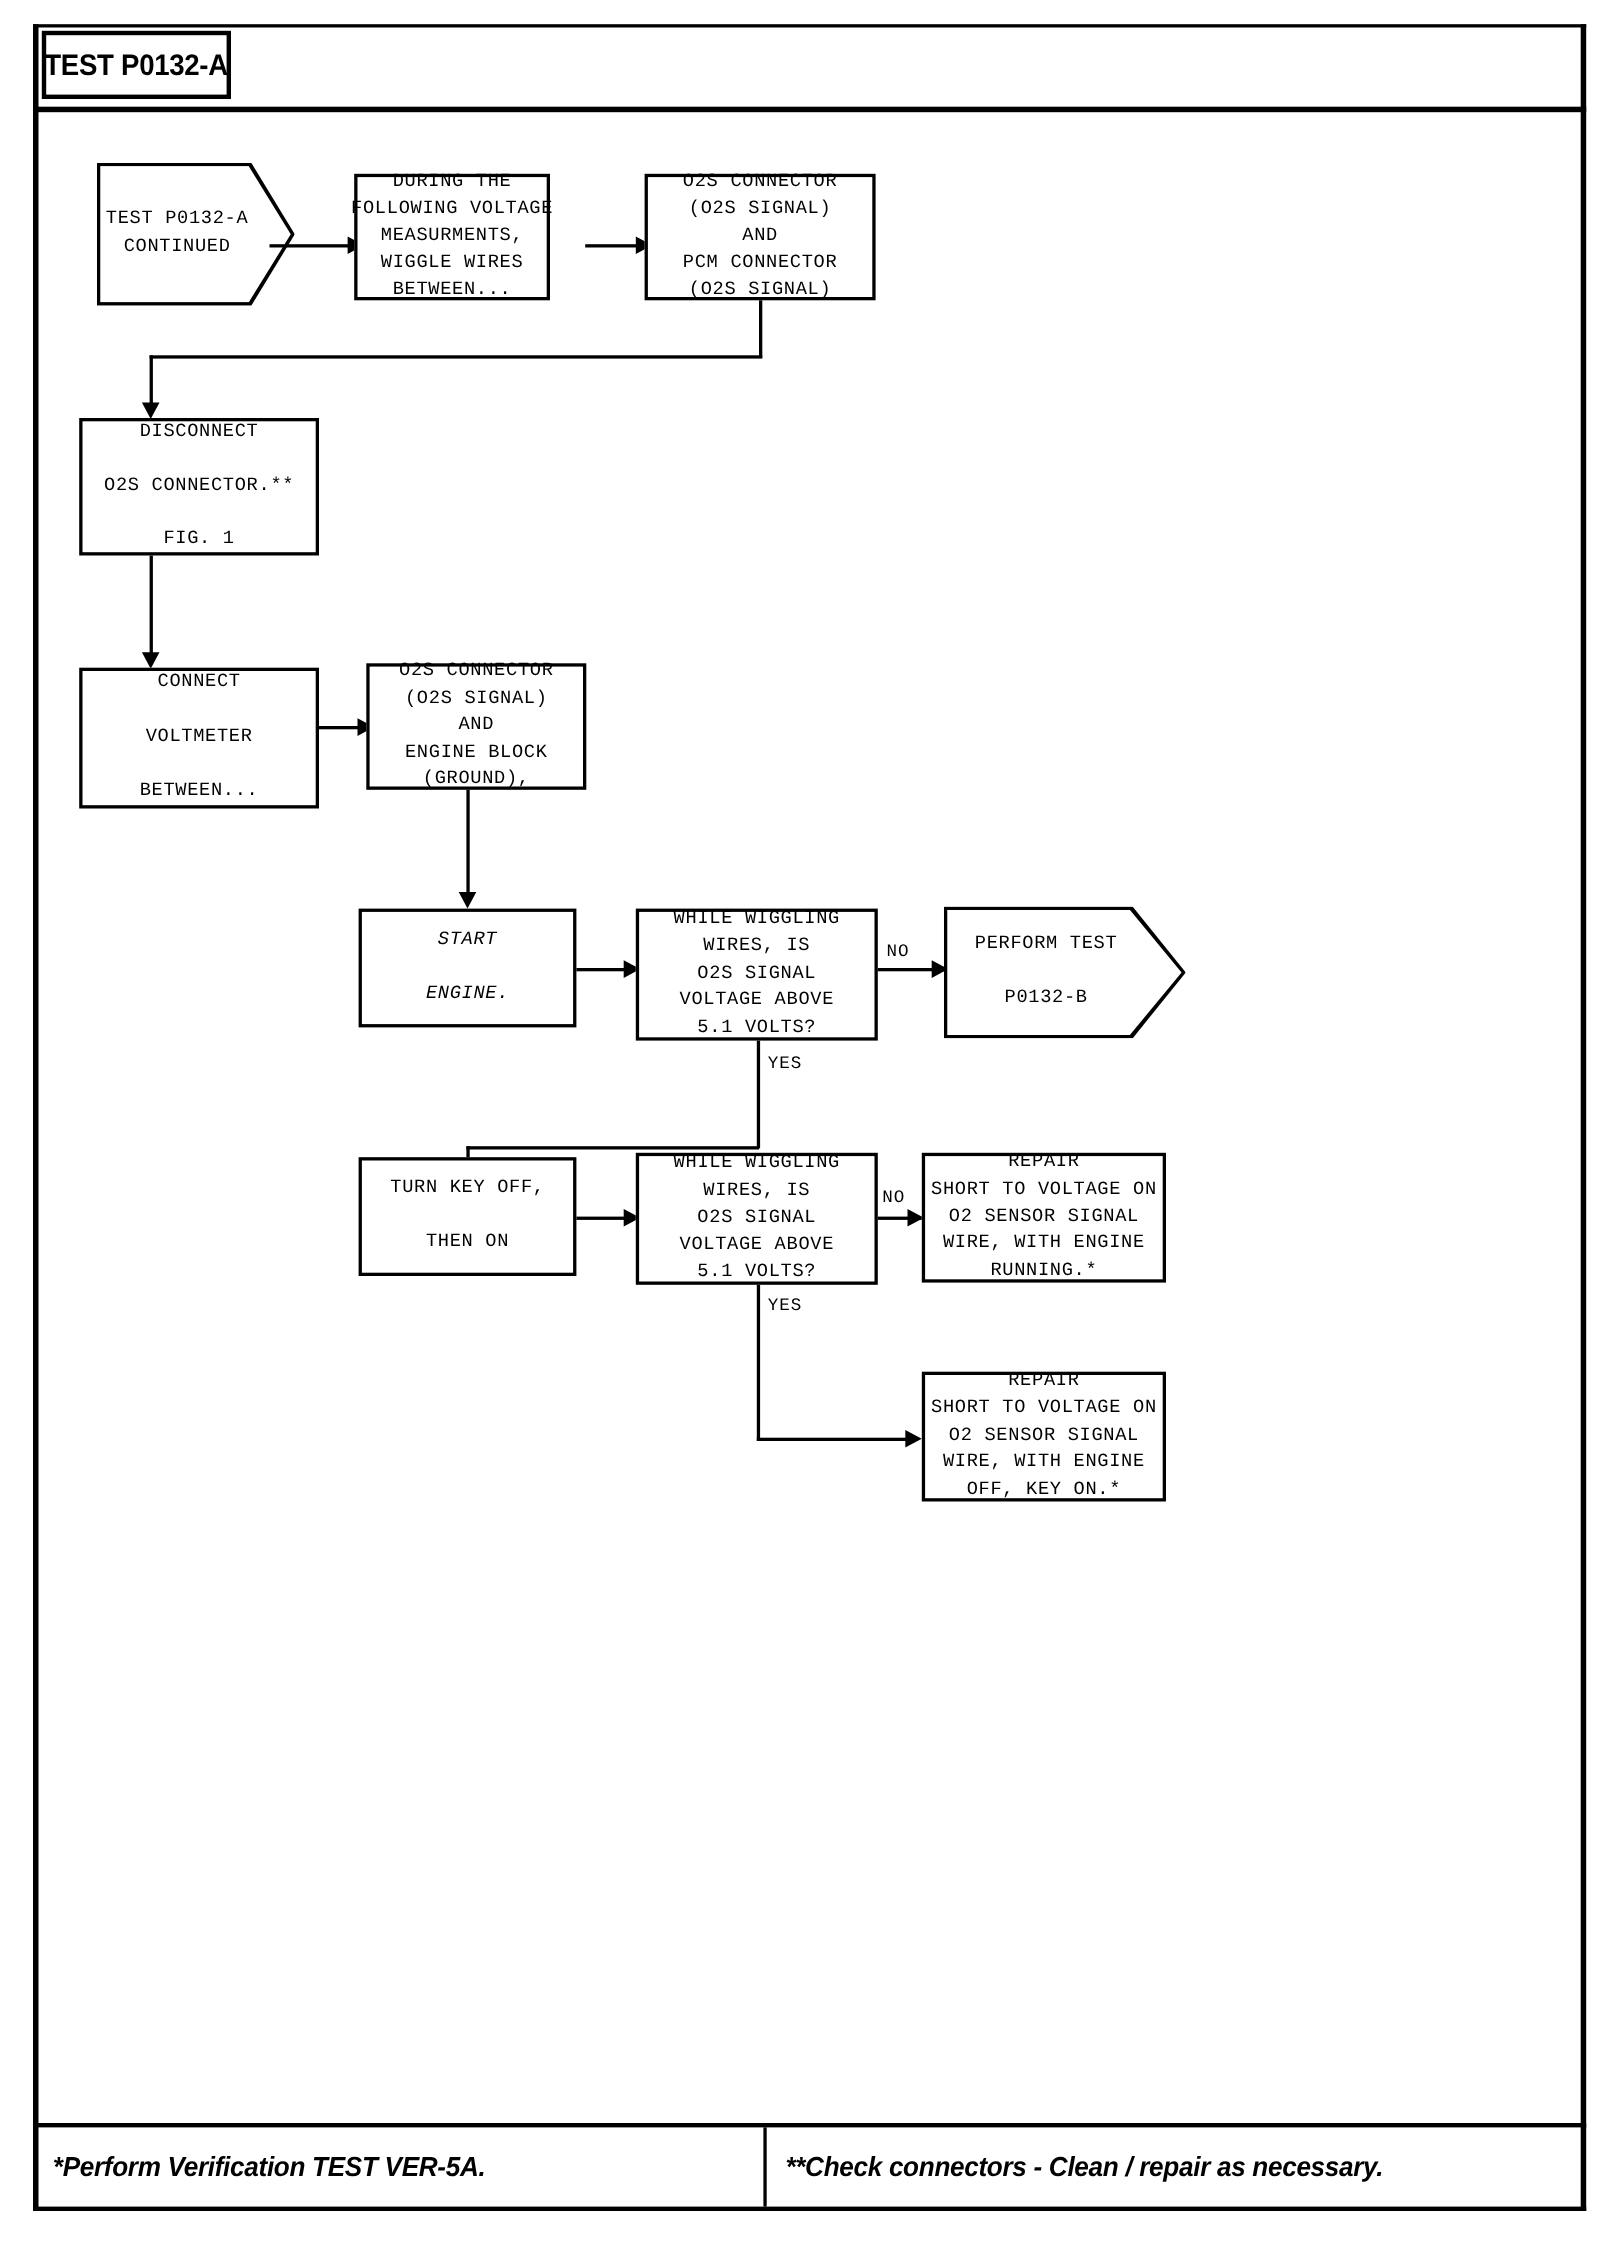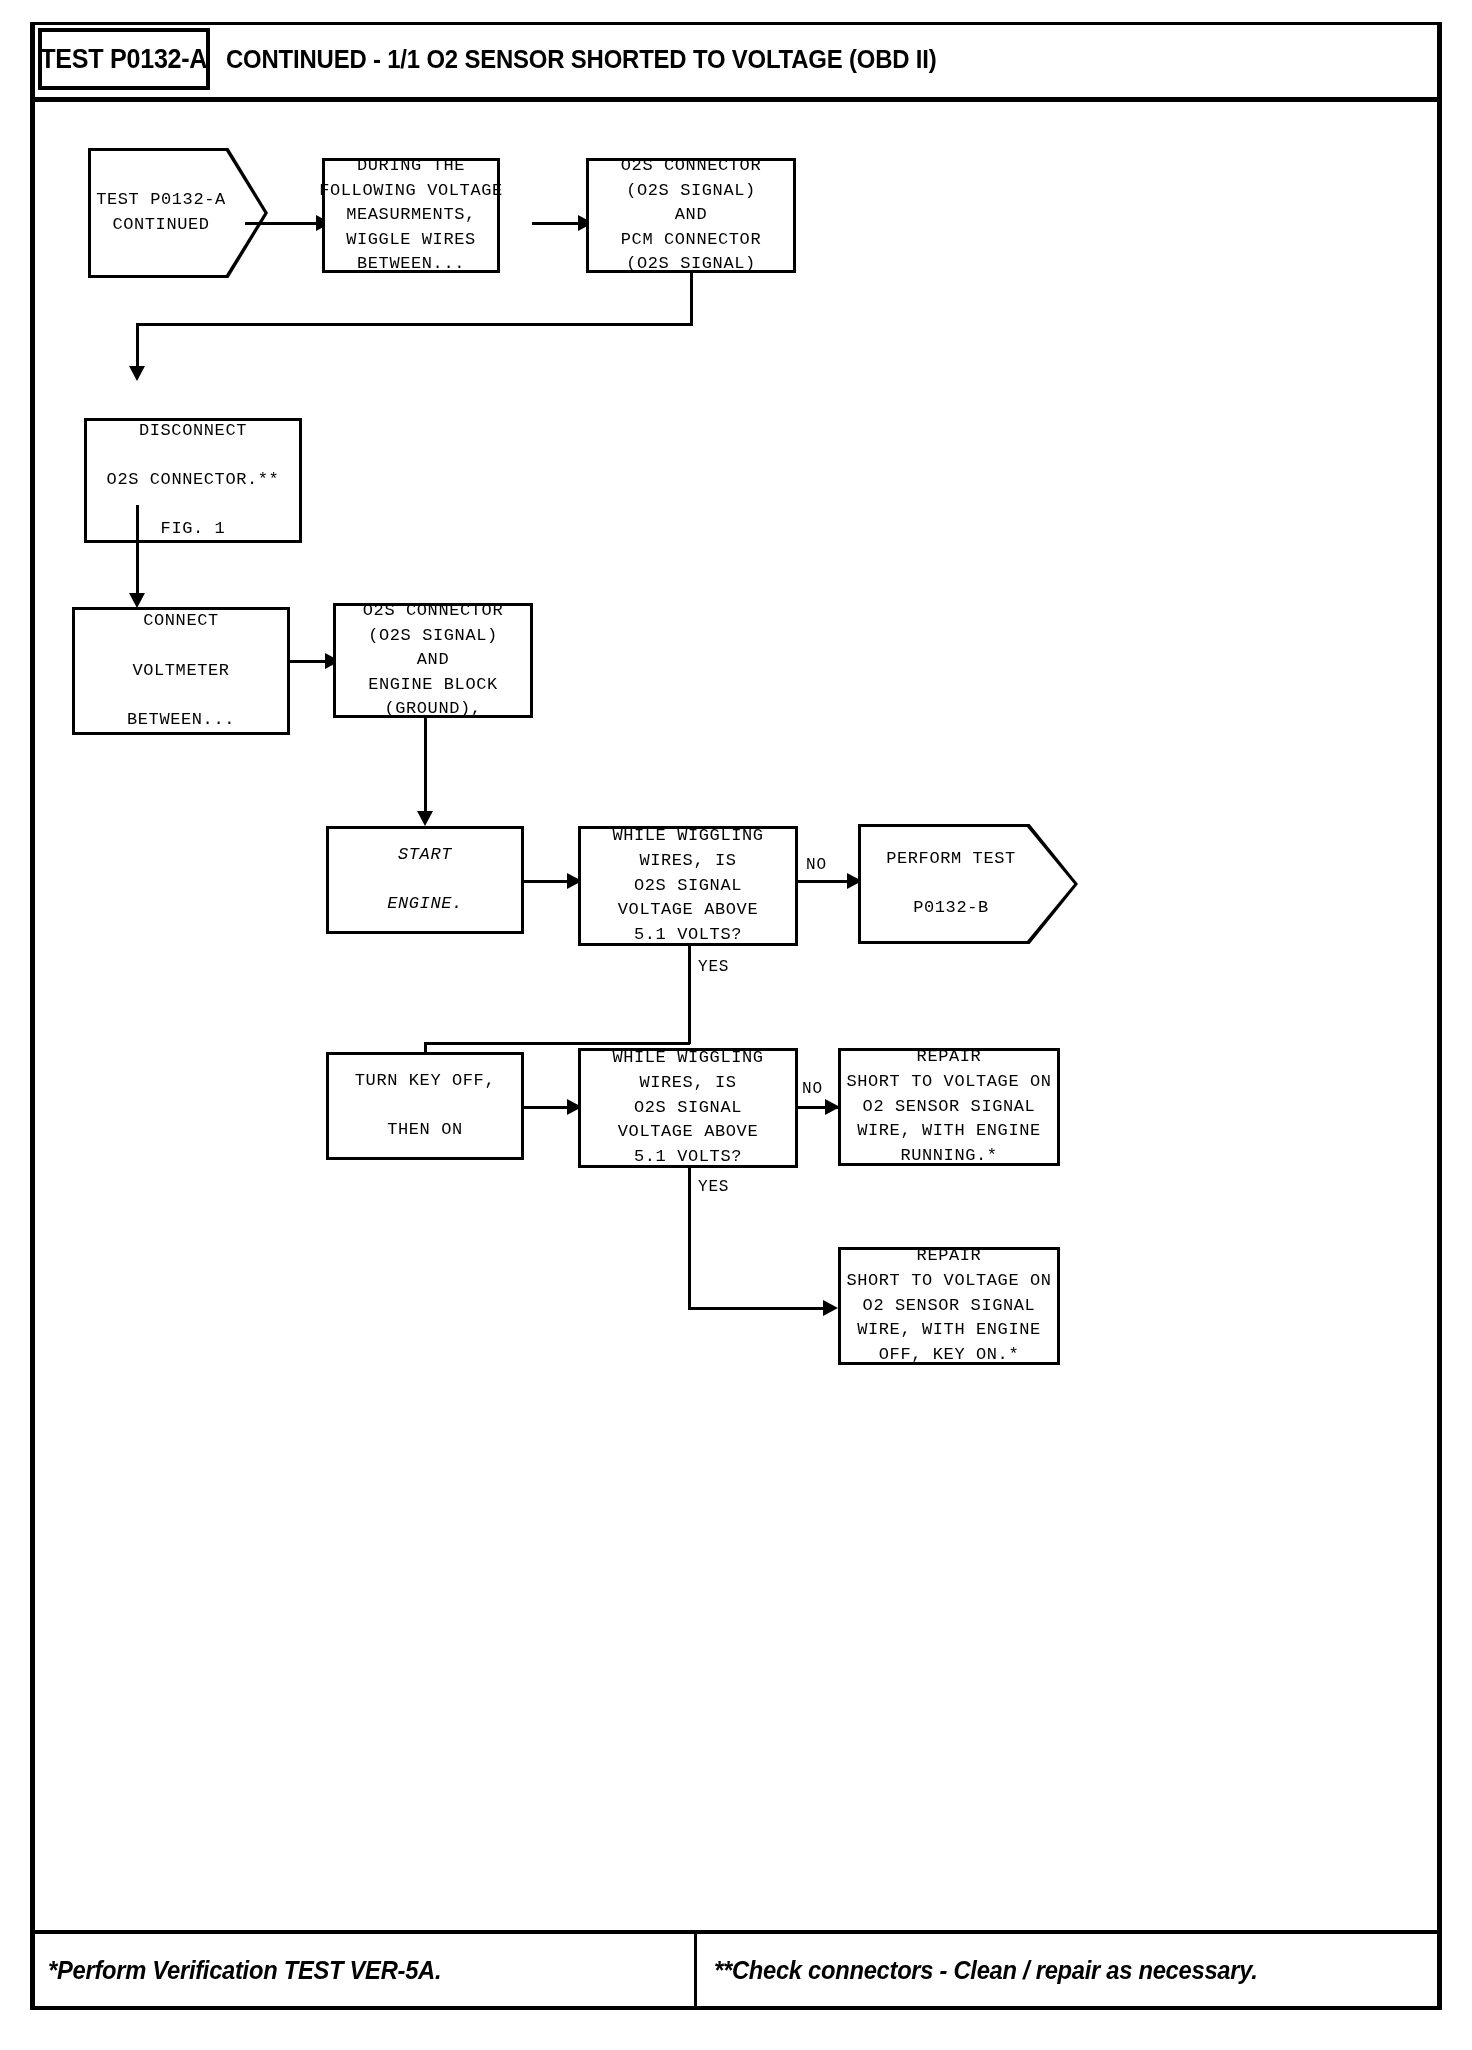--- a/index.html
+++ b/index.html
@@ -107,23 +107,20 @@
 <div class="page">
 
   <div class="frame-left"></div>
   <div class="frame-right"></div>
 
   <div class="header">
     <div class="header-topline"></div>
     <div class="test-badge">
       <span>TEST P0132-A</span>
     </div>
-    <div class="header-title">
-      <span>CONTINUED - 1/1 O2 SENSOR SHORTED TO VOLTAGE (OBD II)</span>
-    </div>
     <div class="header-rule"></div>
   </div>
 
   <div class="banner banner-left" style="left:88px;top:148px;width:180px;height:130px;">
     <div class="inner">TEST P0132-A
 CONTINUED</div>
   </div>
 
   <div class="hline" style="left:245px;top:222px;width:75px;"></div>
   <div class="arrow-r" style="left:316px;top:215px;"></div>
@@ -141,21 +138,21 @@
 (O2S SIGNAL)
 AND
 PCM CONNECTOR
 (O2S SIGNAL)</div>
 
   <div class="vline" style="left:690px;top:273px;height:52px;"></div>
   <div class="hline" style="left:136px;top:323px;width:557px;"></div>
   <div class="vline" style="left:136px;top:323px;height:45px;"></div>
   <div class="arrow-d" style="left:129px;top:366px;"></div>
 
-  <div class="node" style="left:84px;top:380px;width:218px;height:125px;margin-top:38px;">DISCONNECT
+  <div class="node" style="left:72px;top:380px;width:218px;height:125px;">DISCONNECT
 
 O2S CONNECTOR.**
 
 FIG. 1</div>
 
   <div class="vline" style="left:136px;top:505px;height:90px;"></div>
   <div class="arrow-d" style="left:129px;top:593px;"></div>
 
   <div class="node" style="left:72px;top:607px;width:218px;height:128px;">CONNECT
 

